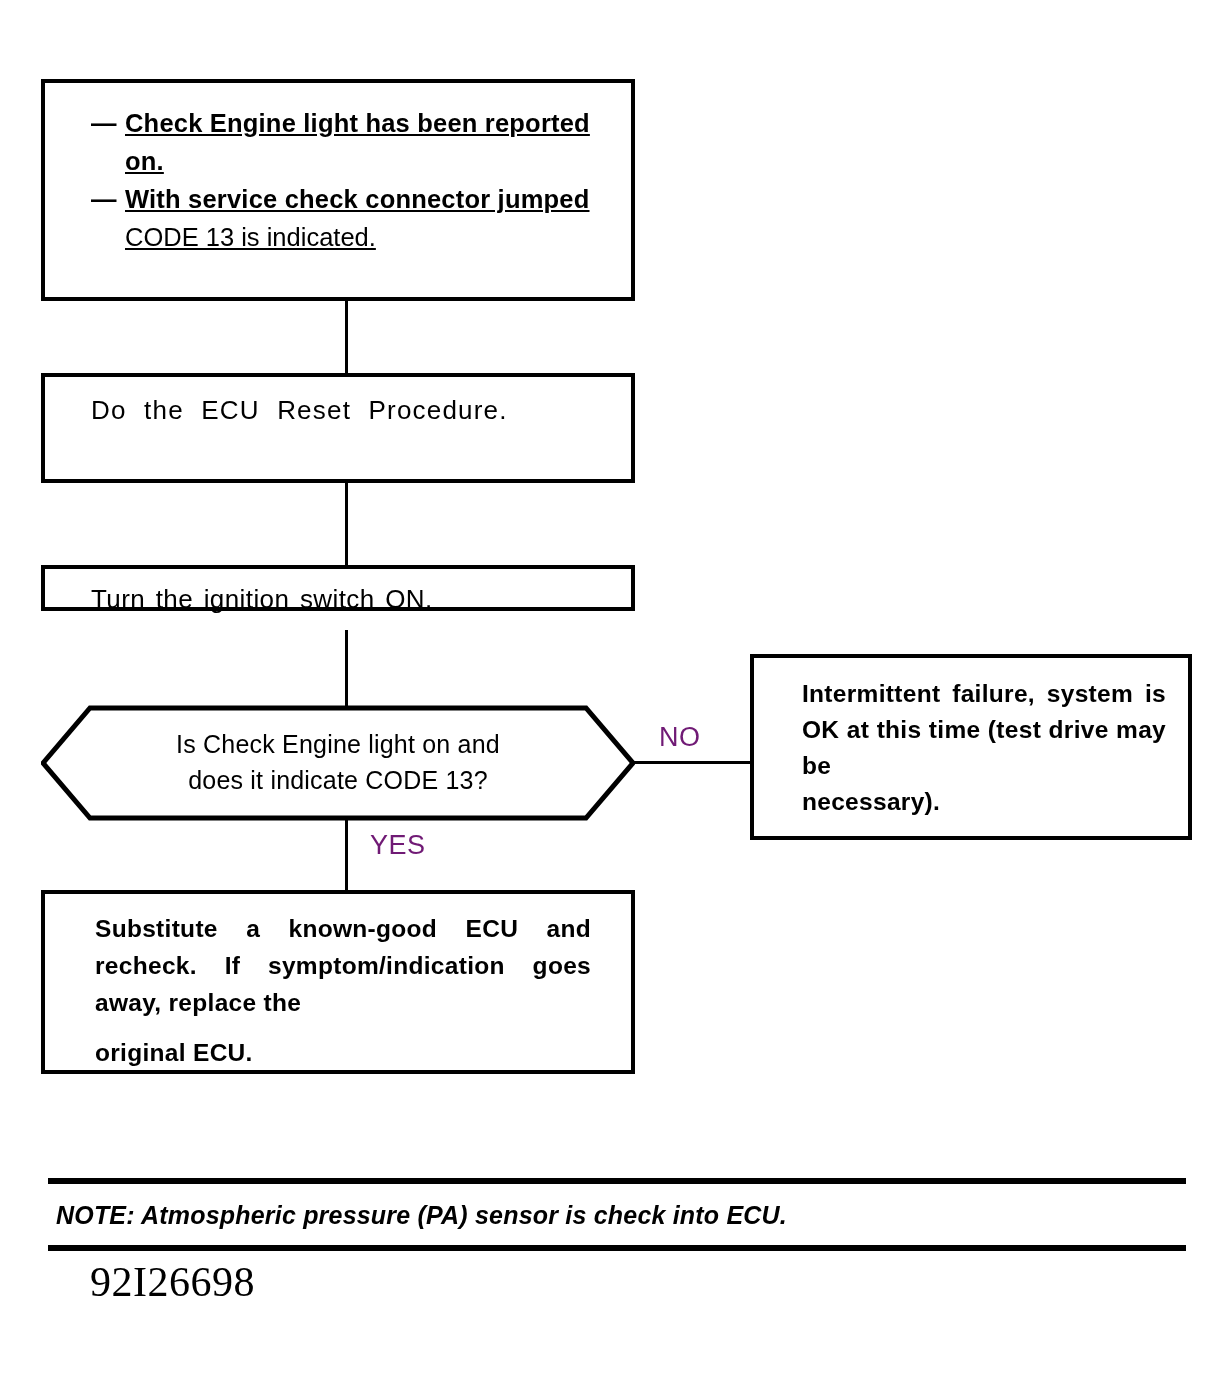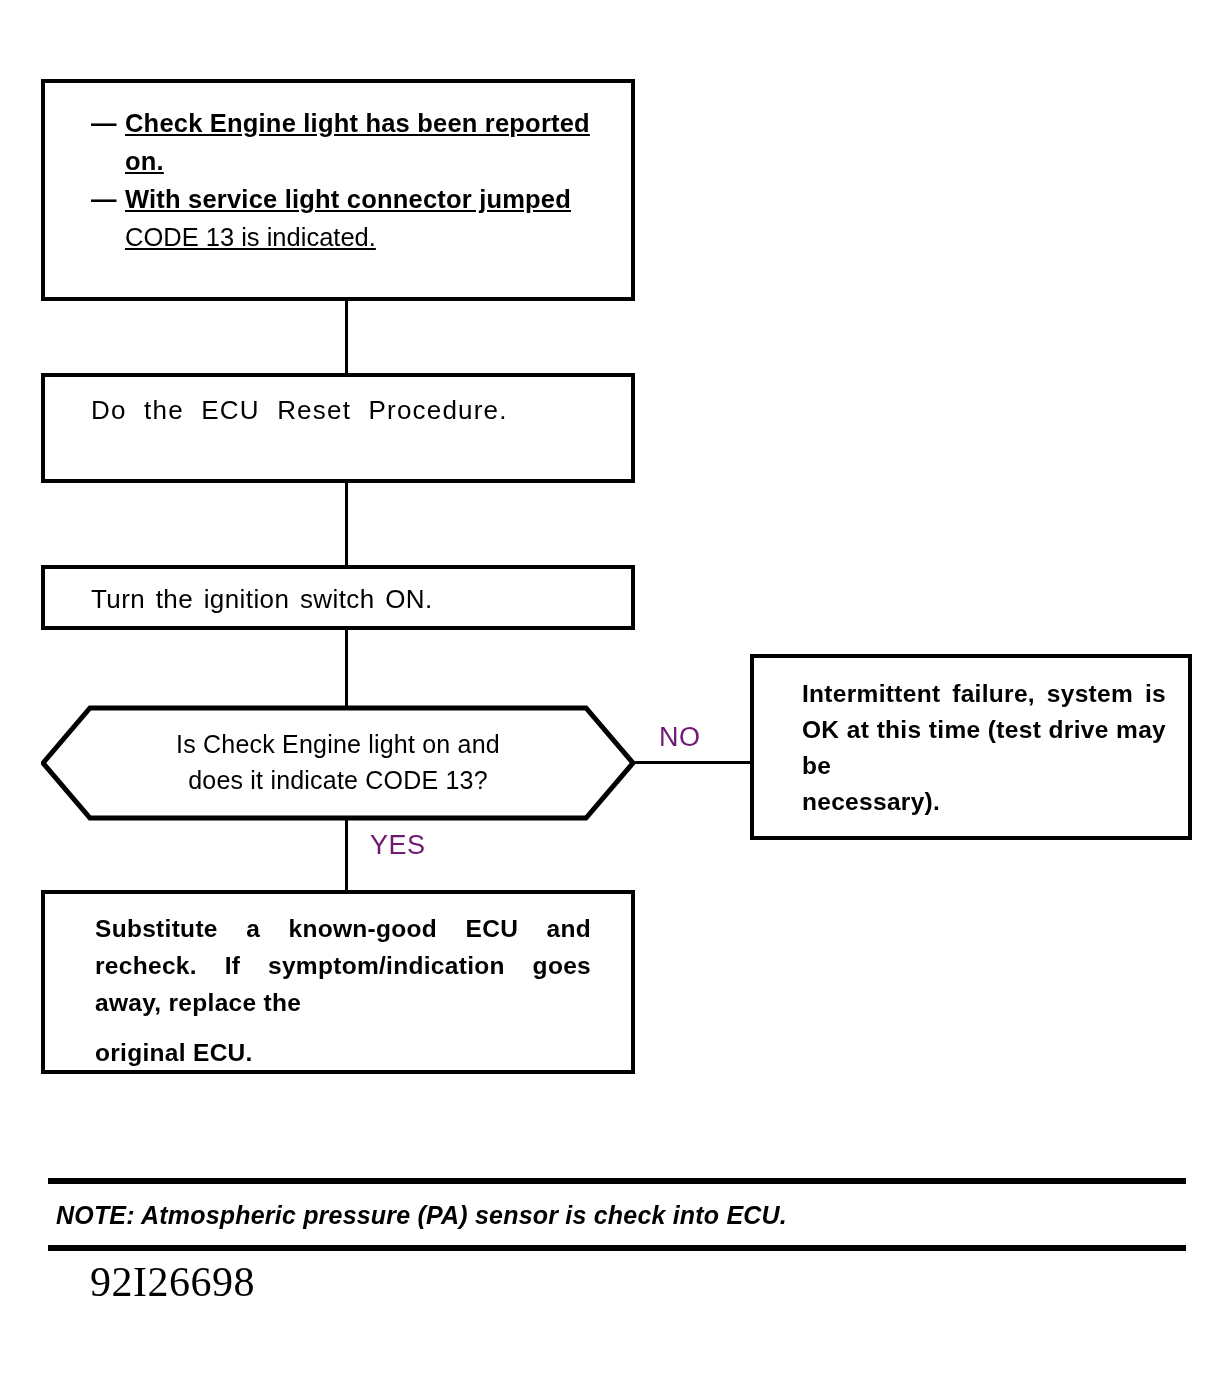--- a/index.html
+++ b/index.html
@@ -87,21 +87,21 @@
     font-weight: normal;
     letter-spacing: 1.2px;
     word-spacing: 9px;
   }
 
   
   #box-ignition {
     left: 41px;
     top: 565px;
     width: 594px;
-    height: 65px;
+    height: 46px;
   }
   #box-ignition .node-text {
     left: 46px;
     top: 13px;
     font-size: 26px;
     line-height: 34px;
     font-weight: normal;
     letter-spacing: 0.4px;
     word-spacing: 3px;
   }
@@ -242,21 +242,21 @@
 <div id="flow-canvas">
 
   <div class="node" id="box-symptoms">
     <div class="list">
       <div class="bullet-row">
         <span class="bullet-dash">—</span>
         <span class="bullet-body"><span>Check Engine light has been reported on.</span></span>
       </div>
       <div class="bullet-row">
         <span class="bullet-dash">—</span>
-        <span class="bullet-body"><span>With service light connector jumped</span><span class="regular-weight"> CODE 13 is indicated.</span></span>
+        <span class="bullet-body"><span>With service check connector jumped</span><span class="regular-weight"> CODE 13 is indicated.</span></span>
       </div>
     </div>
   </div>
 
   <div class="connector-v" id="conn-1"></div>
 
   <div class="node" id="box-ecu-reset">
     <div class="node-text">Do the ECU Reset Procedure.</div>
   </div>
 

